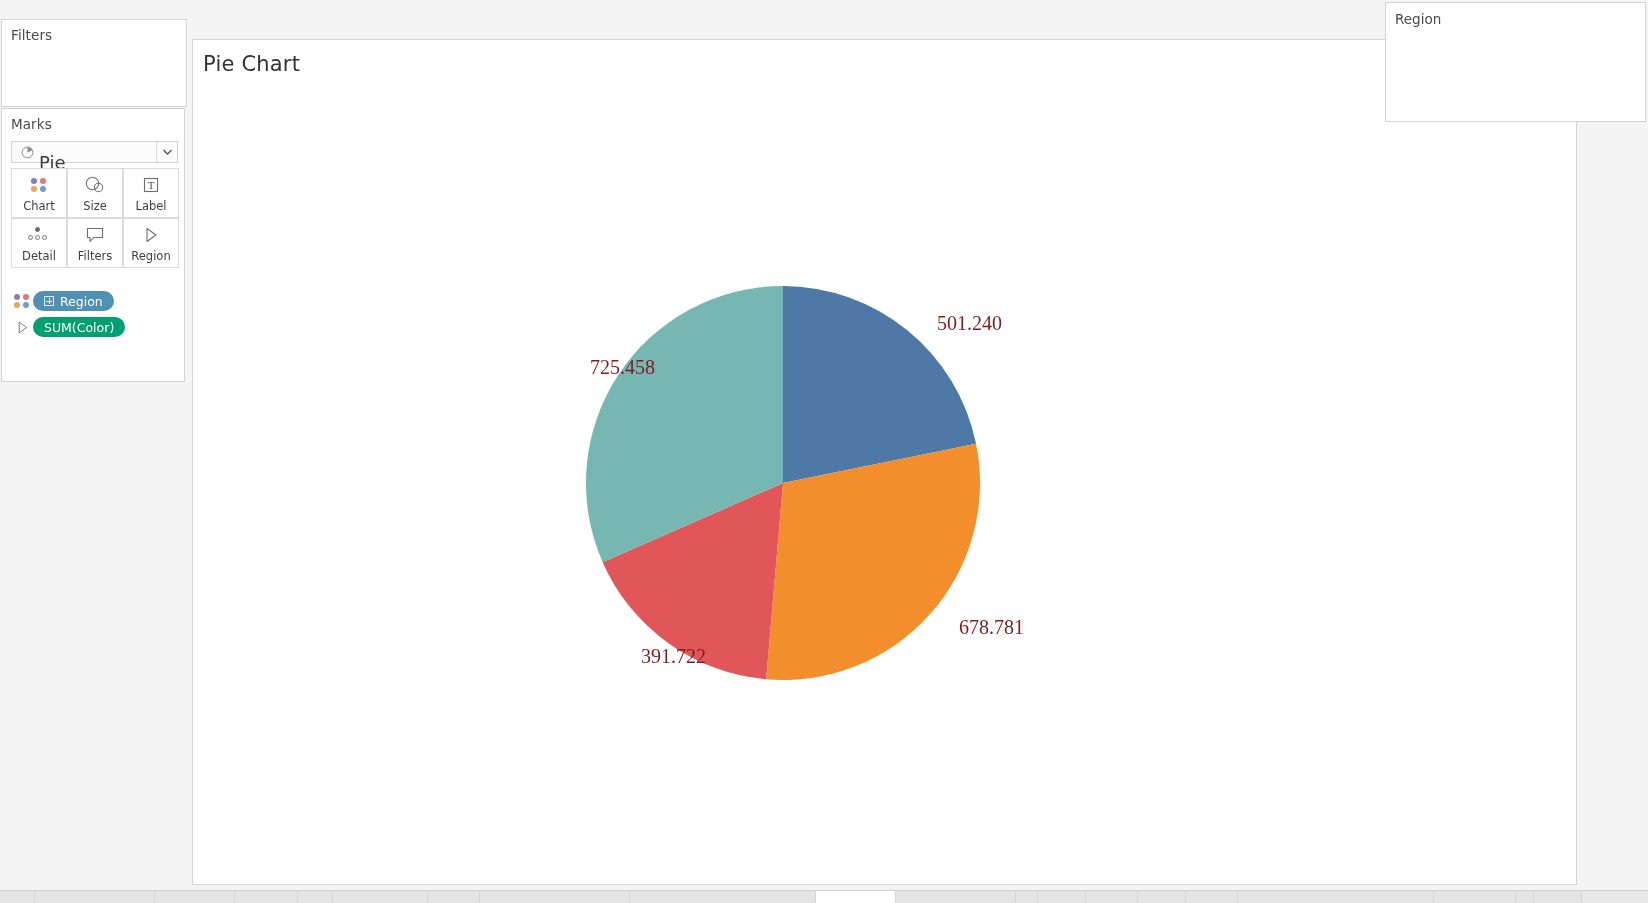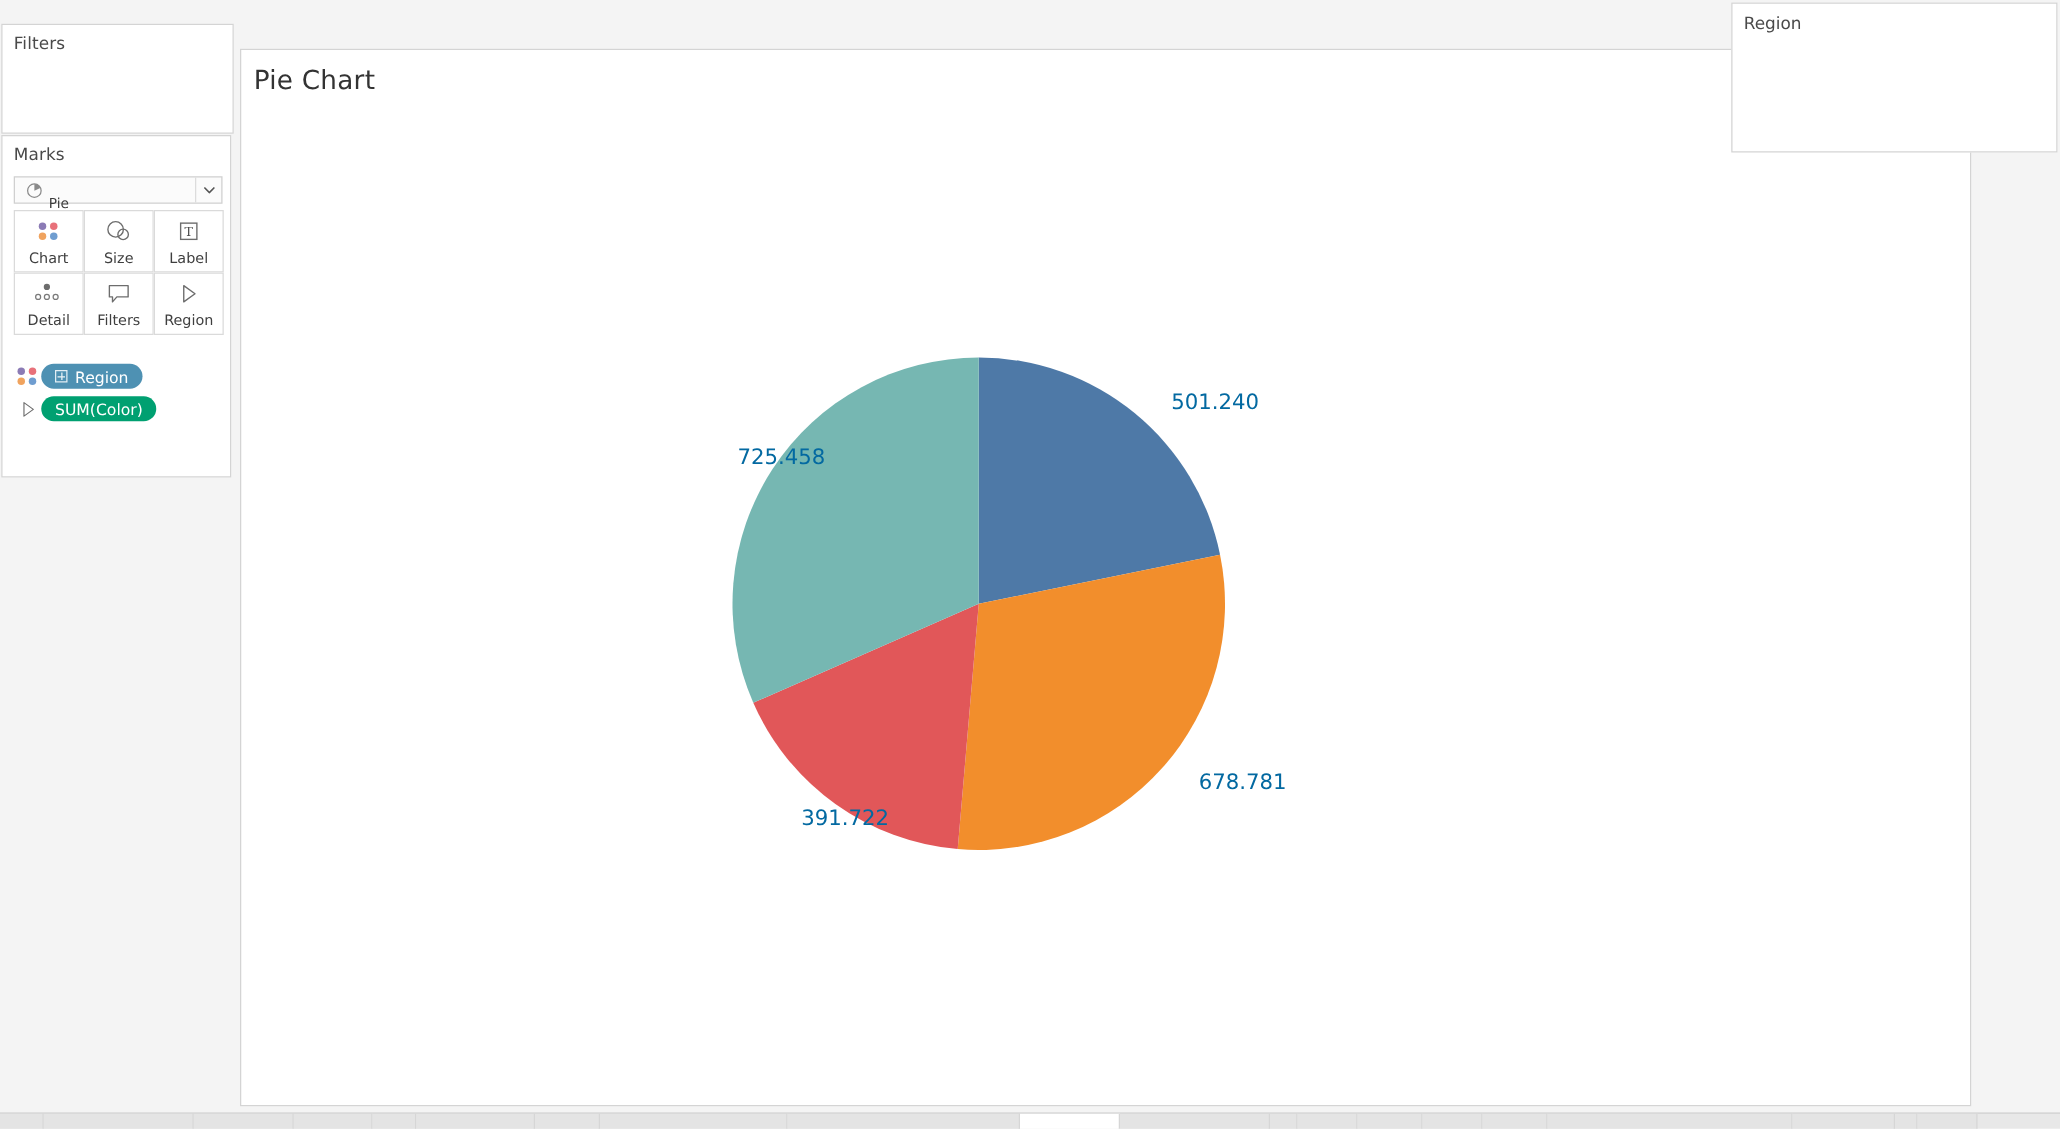--- a/index.html
+++ b/index.html
@@ -53,21 +53,21 @@
     border: 1px solid #d0d0d0;
     display: flex;
     align-items: center;
   }
   .mark-type-icon {
     width: 20px; margin-left: 5px;
     display: flex; align-items: center; justify-content: center;
     color: #8a8a8a;
   }
   .mark-type-label {
-    font-size: 11px;
+    font-size: 18px;
     color: #3b3b3b;
     margin-left: 2px;
     flex: 1;
     margin-top: 20px;
   }
   .mark-type-arrow {
     width: 21px; height: 20px;
     border-left: 1px solid #dcdcdc;
     display: flex; align-items: center; justify-content: center;
     color: #555;
@@ -171,23 +171,24 @@
     font-weight: 400;
     letter-spacing: 0.2px;
   }
   #chart-canvas {
     position: absolute;
     left: 0; top: 0;
     width: 1183px; height: 844px;
   }
   .slice-label {
     position: absolute;
-    font-size: 17px;
-    color: #0369a1;
+    font-size: 20px;
+    color: #7f1d1d;
     white-space: nowrap;
+    font-family: Liberation Serif, serif;
   }
 
   
   #legend-card {
     position: absolute;
     left: 1385px; top: 2px;
     width: 261px; height: 120px;
     background: #ffffff;
     border: 1px solid #d4d4d4;
   }

